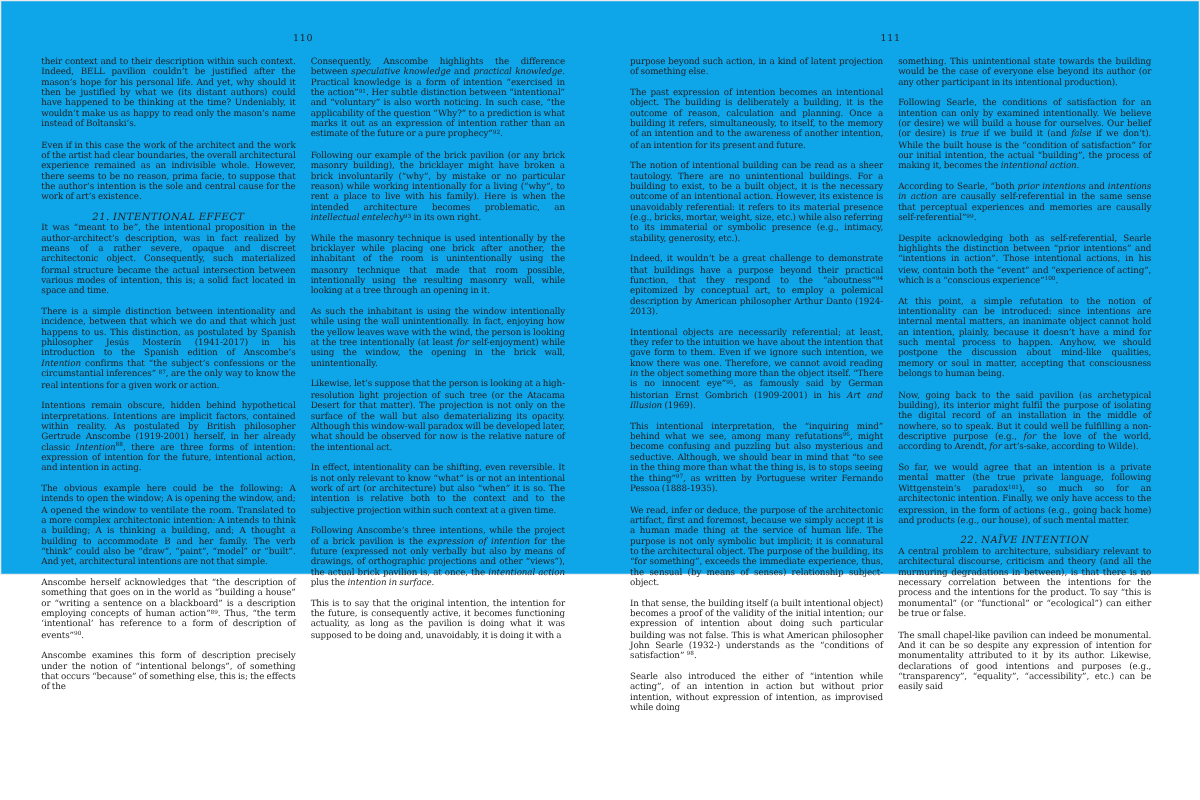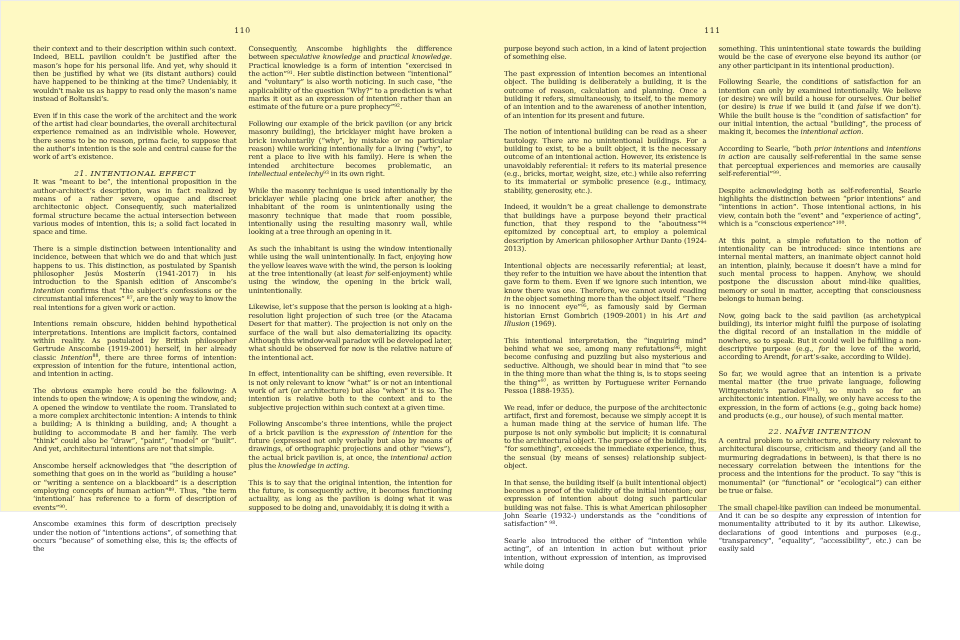--- a/index.html
+++ b/index.html
@@ -10,22 +10,22 @@
   body {
     width: 960px;
     height: 640px;
     overflow: hidden;
     color: #1e1e1e;
     font-family: "DejaVu Serif", "Liberation Serif", serif;
   }
   .spread {
     position: relative;
     width: 960px;
-    height: 512px;
-    background: #fef9c3;
+    height: 460px;
+    background: #0ea5e9;
     box-shadow: inset 0 0 0 1px #ececec;
   }
   .page {
     position: absolute;
     top: 27px;
   }
   .page-left  { left: 33px;  width: 419px; }
   .page-right { left: 504px; width: 417px; }
   .page-number {
     text-align: center;
@@ -82,30 +82,30 @@
     <div class="columns">
       <div class="column">
           <p class="para">their context and to their description within such context. Indeed, BELL pavilion couldn’t be justified after the mason’s hope for his personal life. And yet, why should it then be justified by what we (its distant authors) could have happened to be thinking at the time? Undeniably, it wouldn’t make us as happy to read only the mason’s name instead of Boltanski’s.</p>
           <p class="para">Even if in this case the work of the architect and the work of the artist had clear boundaries, the overall architectural experience remained as an indivisible whole. However, there seems to be no reason, prima facie, to suppose that the author’s intention is the sole and central cause for the work of art’s existence.</p>
           <h2 class="heading">21. INTENTIONAL EFFECT</h2>
           <p class="para">It was “meant to be”, the intentional proposition in the author-architect’s description, was in fact realized by means of a rather severe, opaque and discreet architectonic object. Consequently, such materialized formal structure became the actual intersection between various modes of intention, this is; a solid fact located in space and time.</p>
           <p class="para">There is a simple distinction between intentionality and incidence, between that which we do and that which just happens to us. This distinction, as postulated by Spanish philosopher Jesús Mosterín (1941-2017) in his introduction to the Spanish edition of Anscombe’s <em>Intention</em> confirms that “the subject’s confessions or the circumstantial inferences” <sup>87</sup>, are the only way to know the real intentions for a given work or action.</p>
           <p class="para">Intentions remain obscure, hidden behind hypothetical interpretations. Intentions are implicit factors, contained within reality. As postulated by British philosopher Gertrude Anscombe (1919-2001) herself, in her already classic <em>Intention</em><sup>88</sup>, there are three forms of intention: expression of intention for the future, intentional action, and intention in acting.</p>
           <p class="para">The obvious example here could be the following: A intends to open the window; A is opening the window, and; A opened the window to ventilate the room. Translated to a more complex architectonic intention: A intends to think a building; A is thinking a building, and; A thought a building to accommodate B and her family. The verb “think” could also be “draw”, “paint”, “model” or “built”. And yet, architectural intentions are not that simple.</p>
           <p class="para">Anscombe herself acknowledges that “the description of something that goes on in the world as “building a house” or “writing a sentence on a blackboard” is a description employing concepts of human action”<sup>89</sup>. Thus, “the term ‘intentional’ has reference to a form of description of events”<sup>90</sup>.</p>
-          <p class="para">Anscombe examines this form of description precisely under the notion of “intentions actions”, of something that occurs “because” of something else, this is; the effects of the</p>
+          <p class="para">Anscombe examines this form of description precisely under the notion of “intentional belongs”, of something that occurs “because” of something else, this is; the effects of the</p>
         </div>
       <div class="column">
           <p class="para">Consequently, Anscombe highlights the difference between <em>speculative knowledge</em> and <em>practical knowledge</em>. Practical knowledge is a form of intention “exercised in the action”<sup>91</sup>. Her subtle distinction between “intentional” and “voluntary” is also worth noticing. In such case, “the applicability of the question “Why?” to a prediction is what marks it out as an expression of intention rather than an estimate of the future or a pure prophecy”<sup>92</sup>.</p>
           <p class="para">Following our example of the brick pavilion (or any brick masonry building), the bricklayer might have broken a brick involuntarily (“why”, by mistake or no particular reason) while working intentionally for a living (“why”, to rent a place to live with his family). Here is when the intended architecture becomes problematic, an <em>intellectual entelechy</em><sup>93</sup> in its own right.</p>
           <p class="para">While the masonry technique is used intentionally by the bricklayer while placing one brick after another, the inhabitant of the room is unintentionally using the masonry technique that made that room possible, intentionally using the resulting masonry wall, while looking at a tree through an opening in it.</p>
           <p class="para">As such the inhabitant is using the window intentionally while using the wall unintentionally. In fact, enjoying how the yellow leaves wave with the wind, the person is looking at the tree intentionally (at least <em>for</em> self-enjoyment) while using the window, the opening in the brick wall, unintentionally.</p>
           <p class="para">Likewise, let’s suppose that the person is looking at a high-resolution light projection of such tree (or the Atacama Desert for that matter). The projection is not only on the surface of the wall but also dematerializing its opacity. Although this window-wall paradox will be developed later, what should be observed for now is the relative nature of the intentional act.</p>
           <p class="para">In effect, intentionality can be shifting, even reversible. It is not only relevant to know “what” is or not an intentional work of art (or architecture) but also “when” it is so. The intention is relative both to the context and to the subjective projection within such context at a given time.</p>
-          <p class="para">Following Anscombe’s three intentions, while the project of a brick pavilion is the <em>expression of intention</em> for the future (expressed not only verbally but also by means of drawings, of orthographic projections and other “views”), the actual brick pavilion is, at once, the <em>intentional action</em> plus the <em>knowledge in acting</em>.</p>
+          <p class="para">Following Anscombe’s three intentions, while the project of a brick pavilion is the <em>expression of intention</em> for the future (expressed not only verbally but also by means of drawings, of orthographic projections and other “views”), the actual brick pavilion is, at once, the <em>intentional action</em> plus the <em>intention in surface</em>.</p>
           <p class="para">This is to say that the original intention, the intention for the future, is consequently active, it becomes functioning actuality, as long as the pavilion is doing what it was supposed to be doing and, unavoidably, it is doing it with a</p>
         </div>
     </div>
   </section>
 
   <section class="page page-right">
     <div class="page-number">111</div>
     <div class="columns">
       <div class="column">
           <p class="para">purpose beyond such action, in a kind of latent projection of something else.</p>

